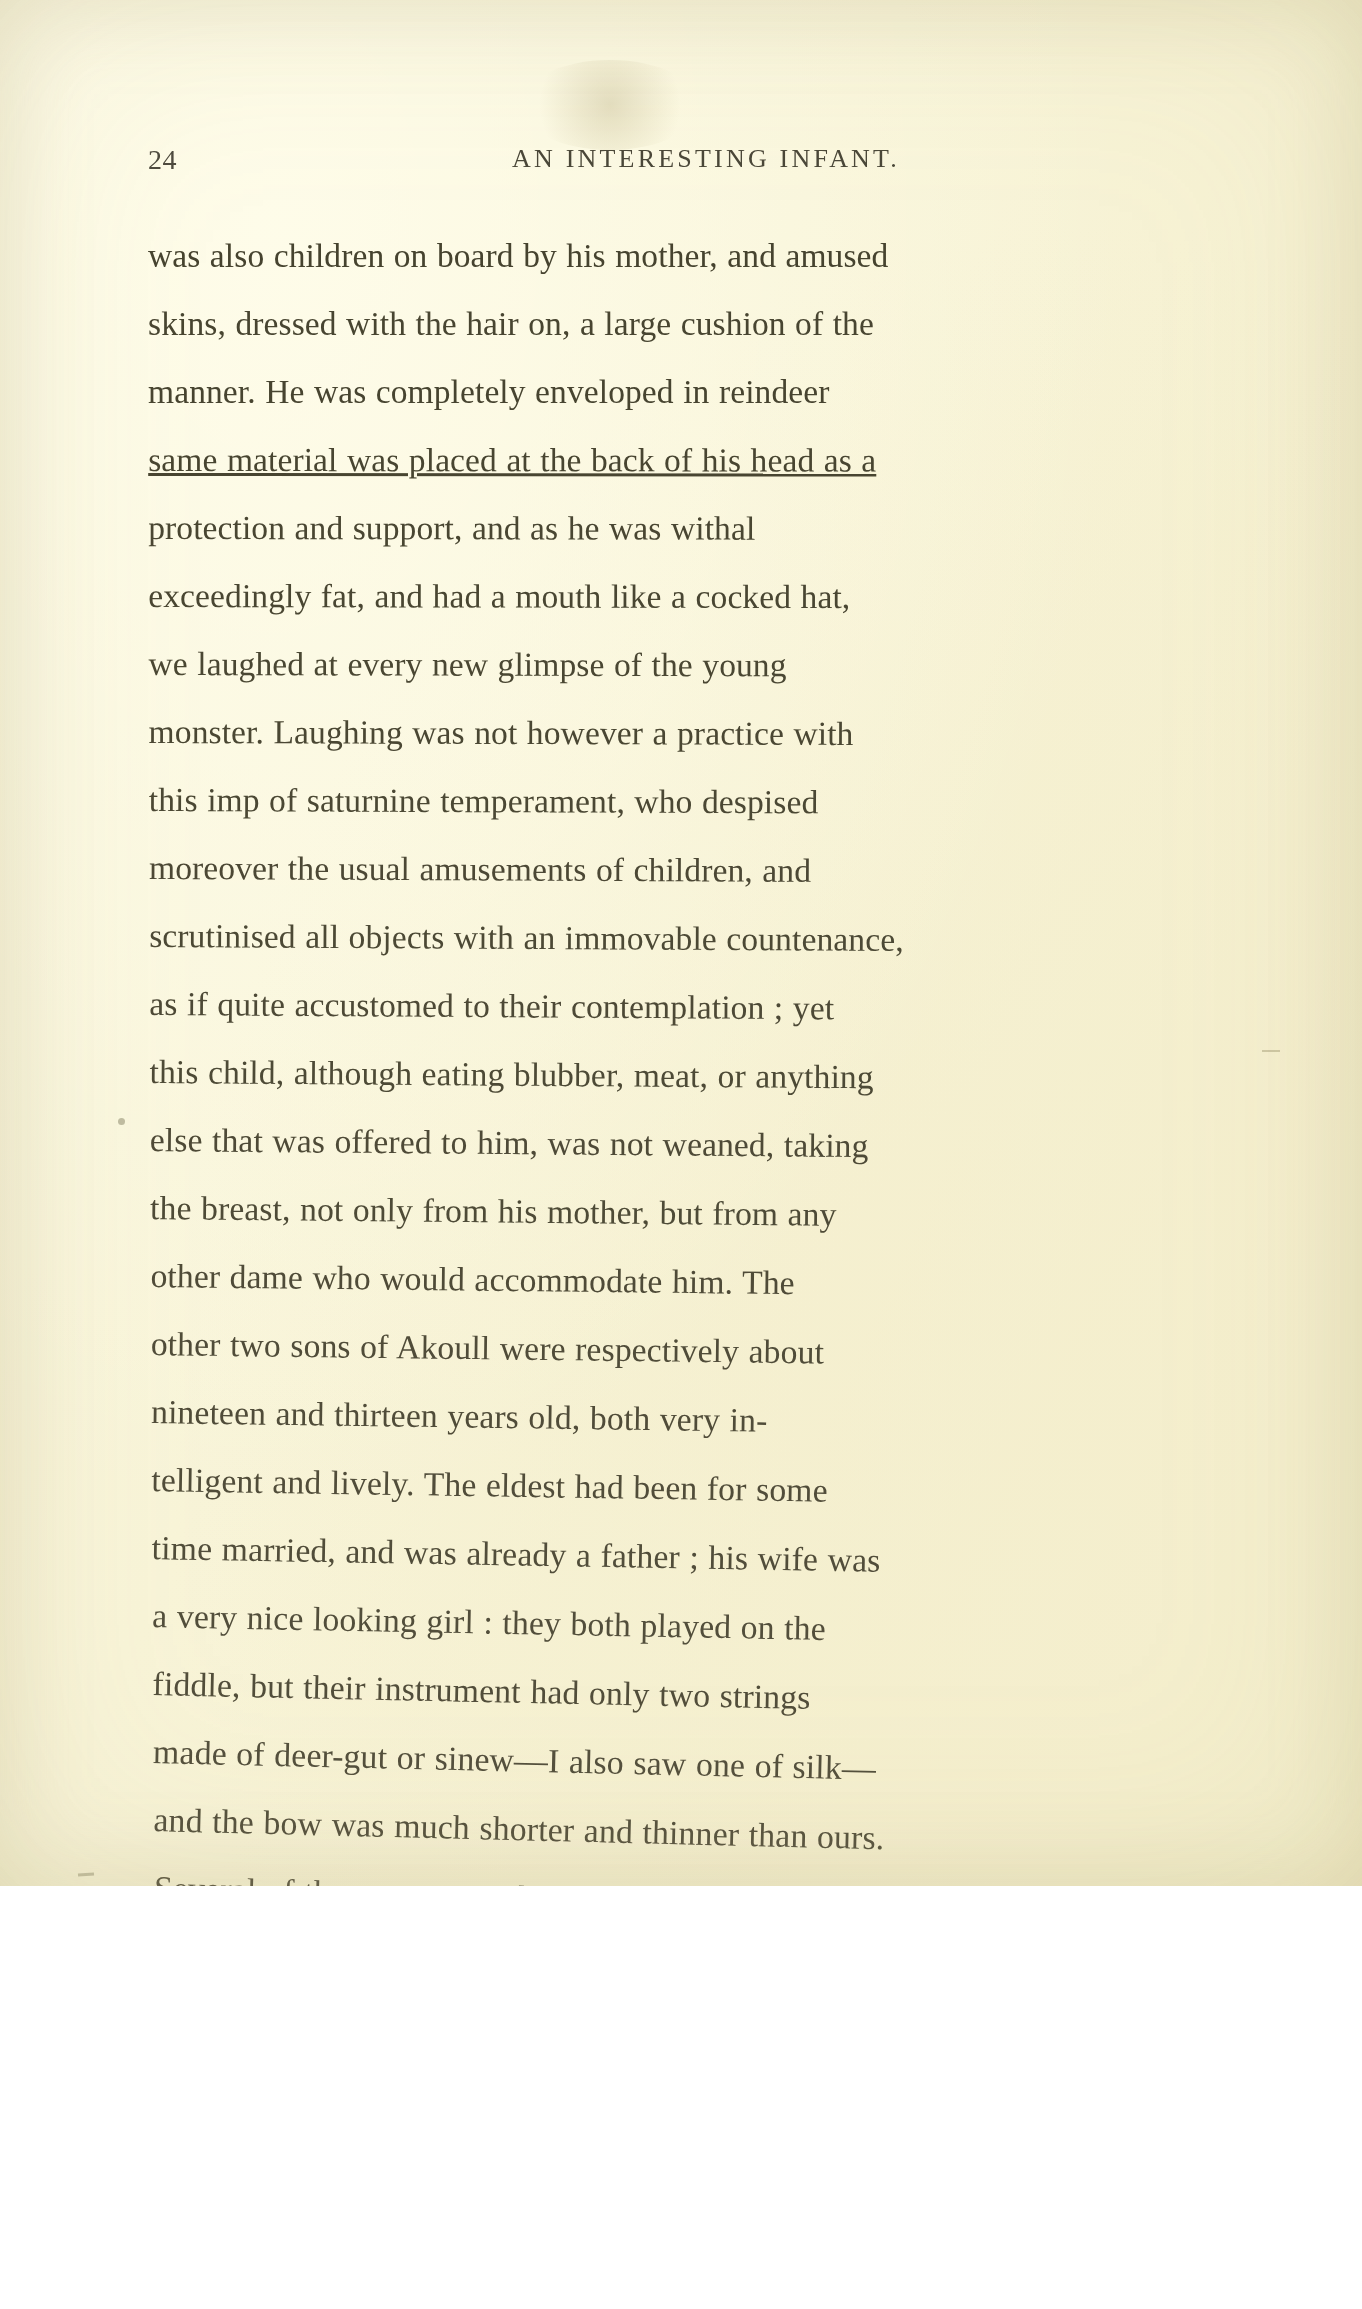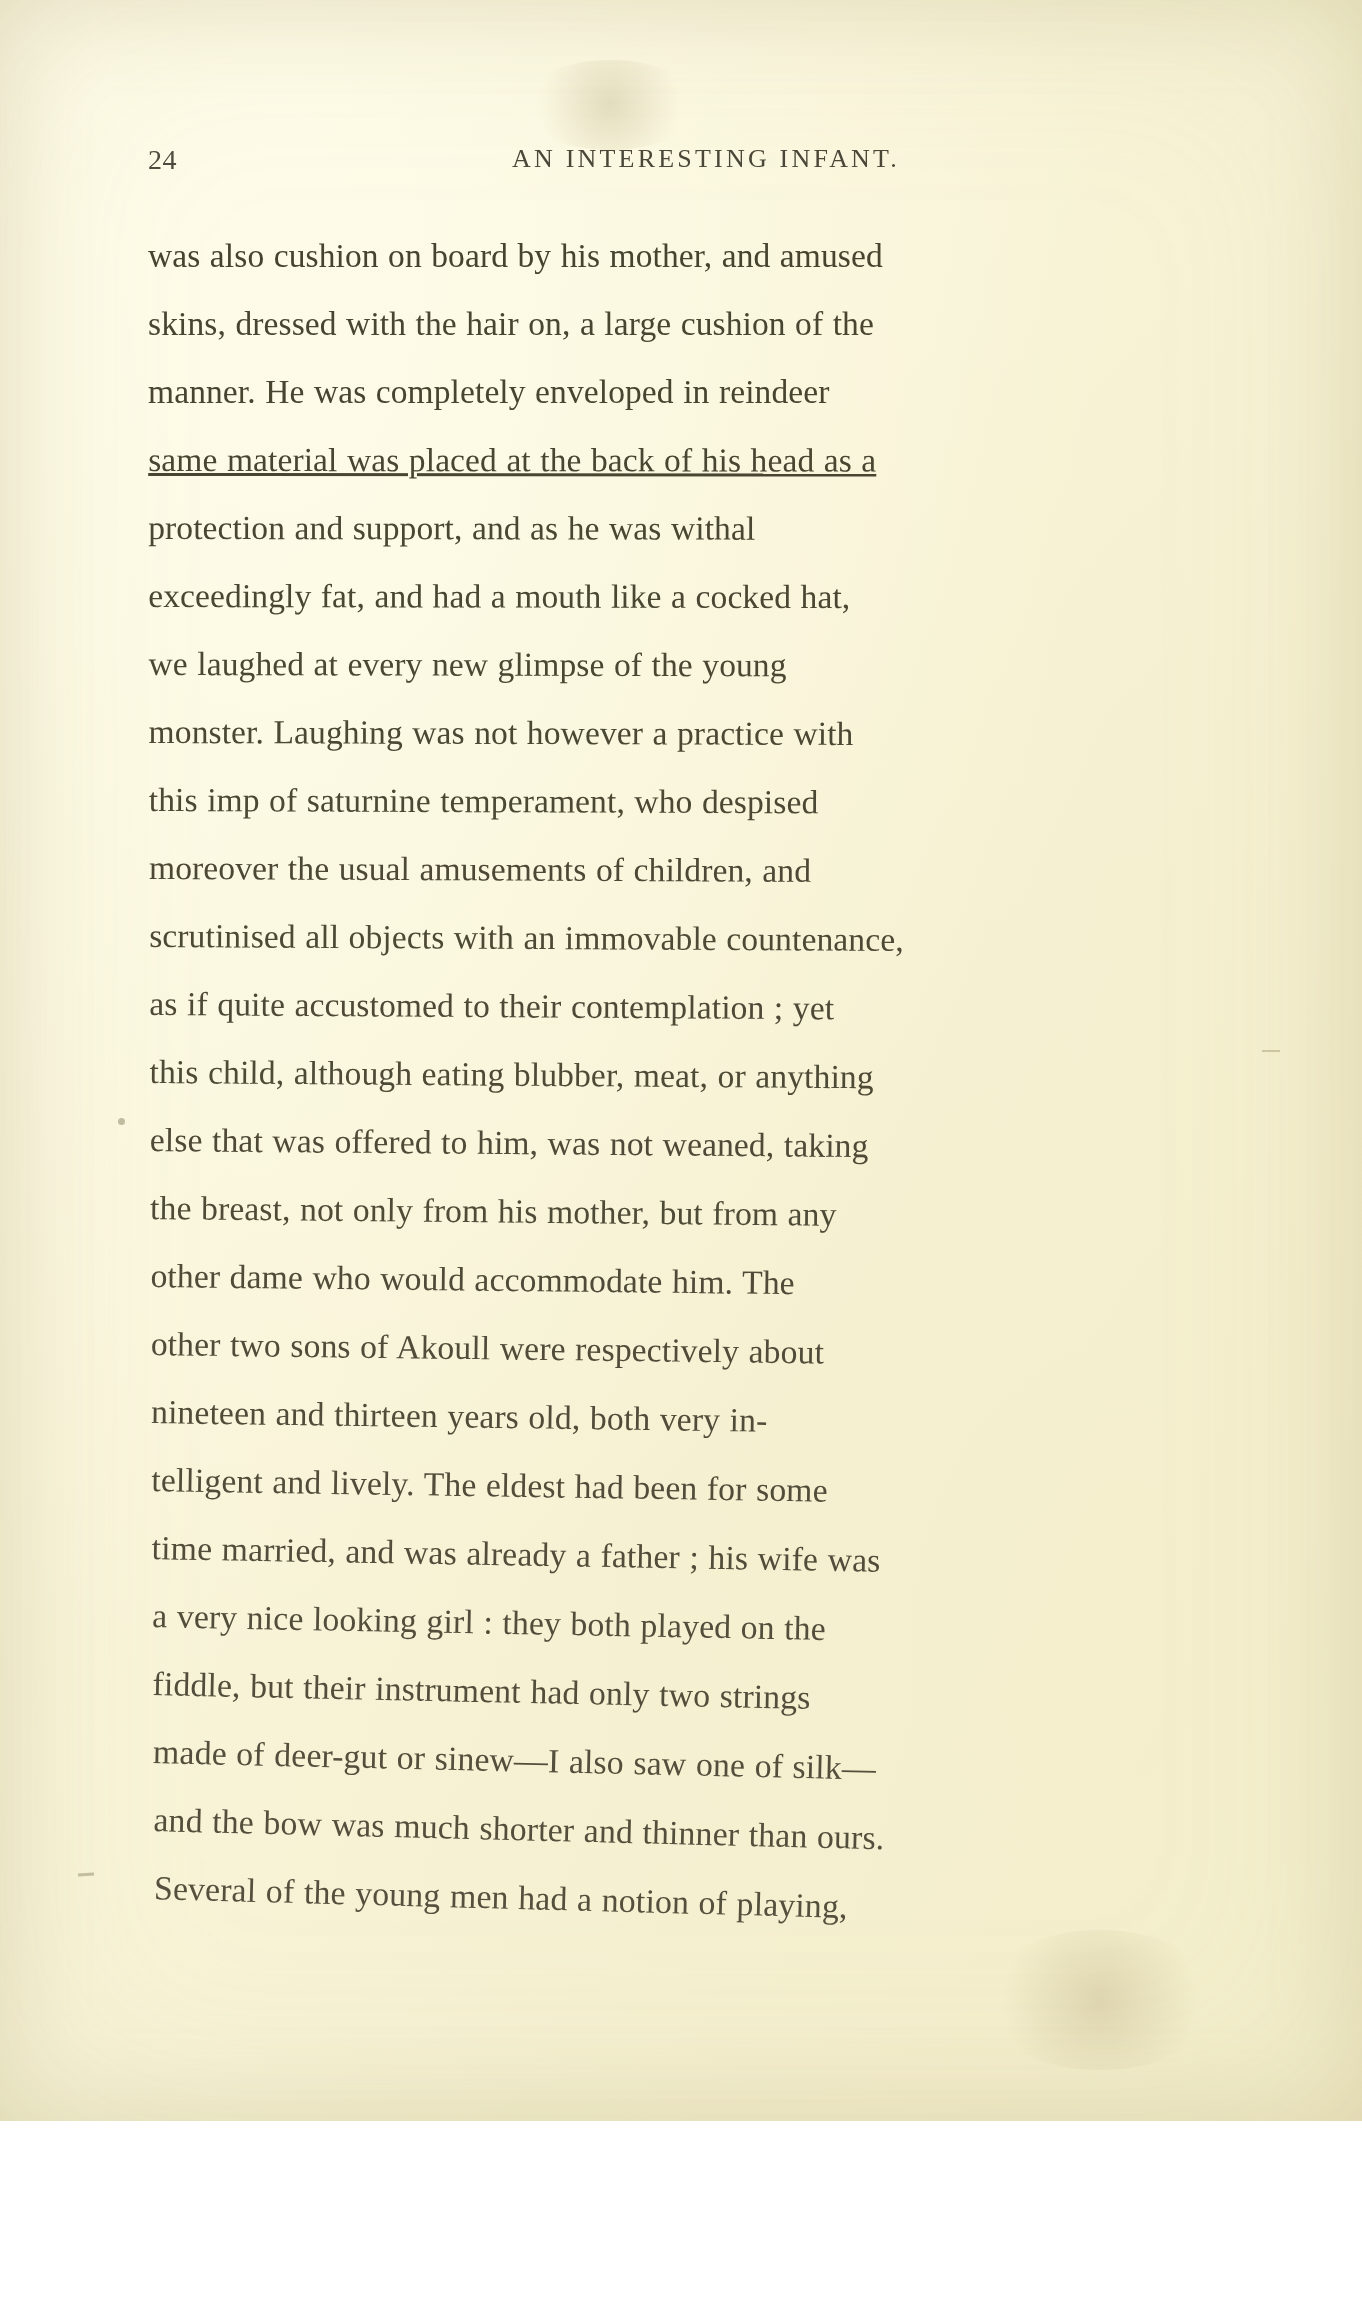--- a/index.html
+++ b/index.html
@@ -10,21 +10,21 @@
   body {
     width: 1362px;
     height: 2309px;
     overflow: hidden;
     font-family: "Liberation Serif", serif;
   }
 
   #page {
     position: relative;
     width: 1362px;
-    height: 2121px;
+    height: 1886px;
     background: #faf6dc;
     background-image:
       radial-gradient(ellipse at 20% 12%, rgba(255,253,235,0.85) 0%, rgba(250,246,220,0) 55%),
       radial-gradient(ellipse at 82% 78%, rgba(244,238,205,0.75) 0%, rgba(250,246,220,0) 60%),
       linear-gradient(115deg, #fbf8e2 0%, #f8f4d8 40%, #f5f0d0 75%, #f3eeca 100%);
     overflow: hidden;
   }
 
   
   #page::after {
@@ -132,21 +132,21 @@
   <div class="edge-tick" style="left:1262px; top:1050px;"></div>
 
   <div class="content">
 
     <div class="page-head">
       <div class="folio">24</div>
       <div class="running-title">AN  INTERESTING  INFANT.</div>
     </div>
 
     <div class="body-text">
-        <span class="ln" style="transform: translateX(0px) rotate(0deg) scale(1); color: rgb(70, 67, 47);">was also cushion on board by his mother, and amused</span>
+        <span class="ln" style="transform: translateX(0px) rotate(0deg) scale(1); color: rgb(70, 67, 47);">was also children on board by his mother, and amused</span>
         <span class="ln" style="transform: translateX(0.1px) rotate(0.022deg) scale(1.0002); color: rgb(72, 69, 49);">skins,  dressed  with  the  hair  on,  a large  cushion  of the</span>
         <span class="ln" style="transform: translateX(0px) rotate(0.01deg) scale(1.0001); color: rgb(71, 68, 48);">manner.    He   was   completely   enveloped   in  reindeer</span>
         <span class="ln" style="transform: translateX(0.2px) rotate(0.04deg) scale(1.0003); color: rgb(72, 69, 49); text-decoration: underline;">same  material  was  placed  at  the  back  of  his  head  as  a</span>
         <span class="ln" style="transform: translateX(0.2px) rotate(0.062deg) scale(1.0005); color: rgb(73, 70, 50);">protection    and    support,    and    as    he    was    withal</span>
         <span class="ln" style="transform: translateX(0.3px) rotate(0.089deg) scale(1.0007); color: rgb(73, 70, 50);">exceedingly  fat,  and  had  a  mouth  like  a  cocked  hat,</span>
         <span class="ln" style="transform: translateX(0.5px) rotate(0.122deg) scale(1.0009); color: rgb(74, 71, 51);">we   laughed   at   every   new   glimpse   of   the   young</span>
         <span class="ln" style="transform: translateX(0.6px) rotate(0.159deg) scale(1.0012); color: rgb(74, 71, 51);">monster.    Laughing  was  not  however  a  practice  with</span>
         <span class="ln" style="transform: translateX(0.8px) rotate(0.201deg) scale(1.0016); color: rgb(75, 72, 52);">this  imp  of  saturnine  temperament,  who  despised</span>
         <span class="ln" style="transform: translateX(1px) rotate(0.248deg) scale(1.0019); color: rgb(76, 72, 53);">moreover   the   usual   amusements   of   children,   and</span>
         <span class="ln" style="transform: translateX(1.2px) rotate(0.3deg) scale(1.0023); color: rgb(76, 73, 53);">scrutinised all objects with an immovable countenance,</span>

